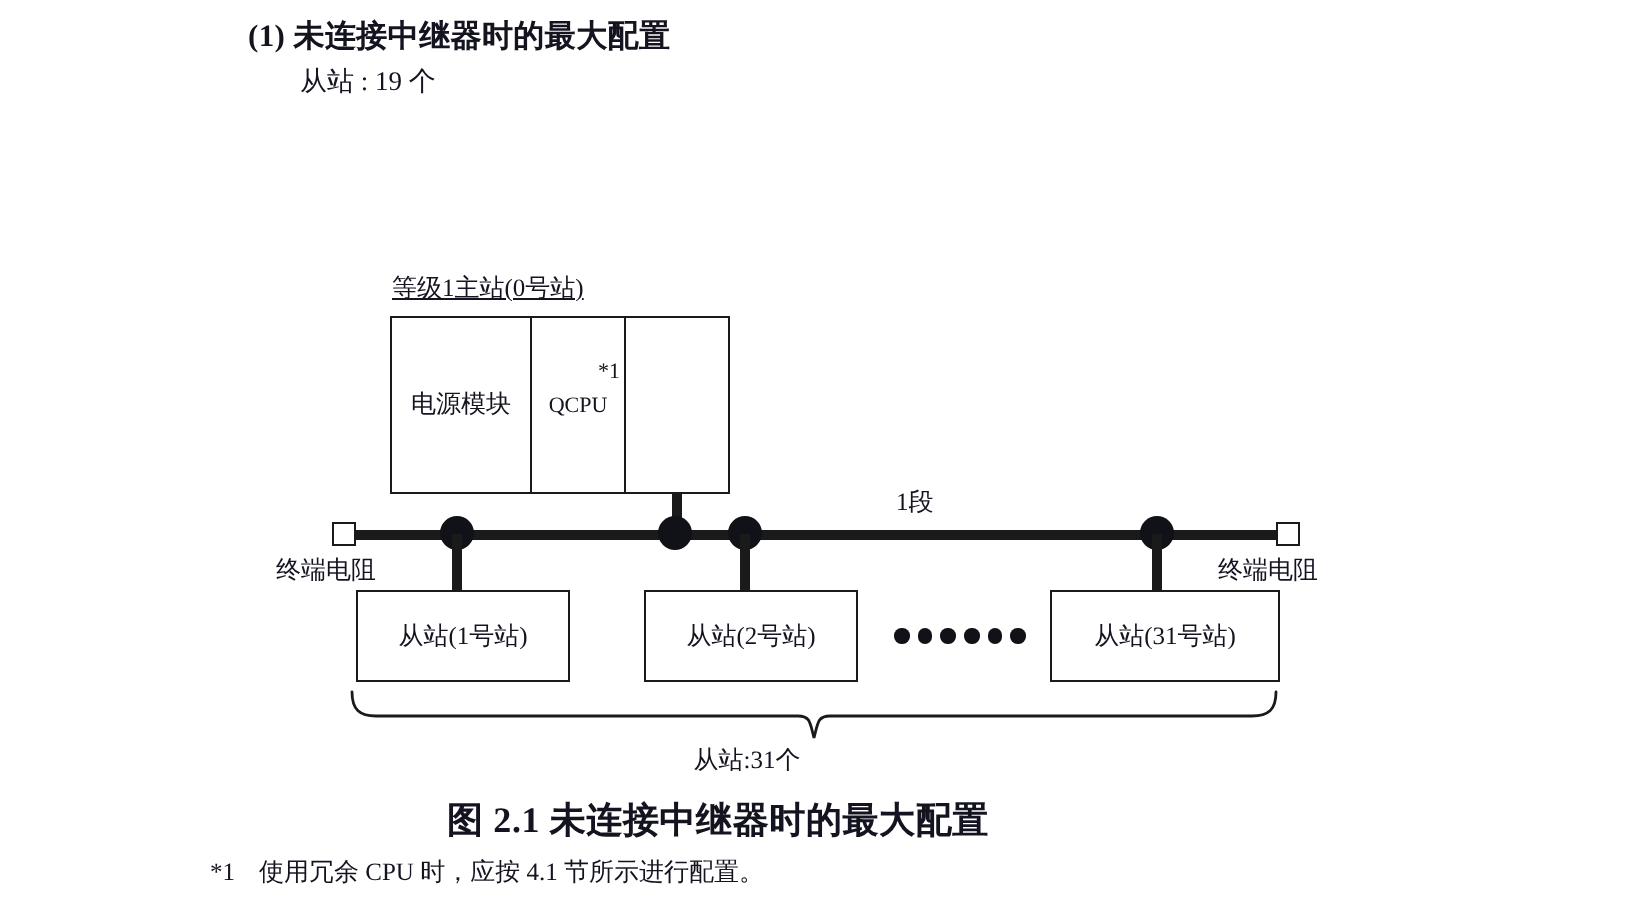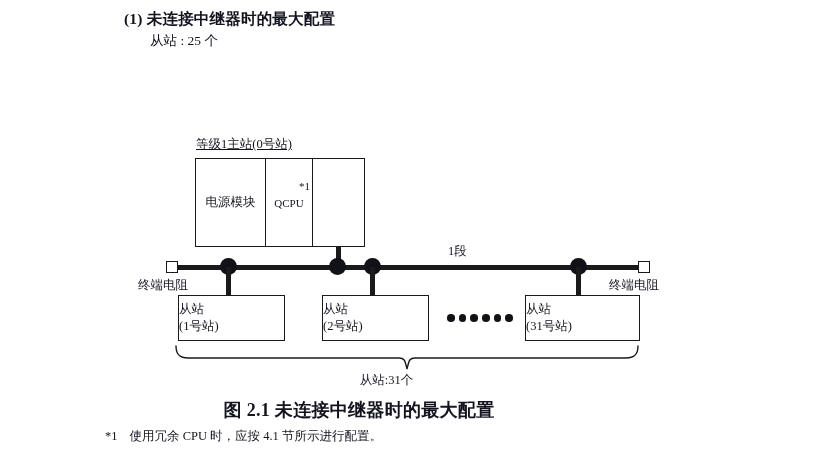--- a/index.html
+++ b/index.html
@@ -94,41 +94,41 @@
   
   .drop-line{width:5px;background:#1a1a1a;top:267px;height:29px;}
   #drop-slave1{left:226px;}
   #drop-slave2{left:370px;}
   #drop-slave31{left:576px;}
 
   
   .slave-box{
     border:1.3px solid #1a1a1a;background:#fff;box-sizing:border-box;
     height:46px;top:295px;
-    display:flex;flex-direction:column;align-items:flex-start;justify-content:center;
+    display:flex;flex-direction:row;align-items:center;justify-content:center;
     font-size:12.5px;line-height:17px;
   }
   #slave-box-1{left:178px;width:107px;}
   #slave-box-2{left:322px;width:107px;}
   #slave-box-31{left:525px;width:115px;}
 
   
   #ellipsis-dots{
     left:447px;top:314px;width:66px;height:8px;
     display:flex;justify-content:space-between;align-items:center;
   }
   #ellipsis-dots i{
     display:block;width:7.5px;height:7.5px;border-radius:50%;background:#111118;
   }
 
   
   #brace-wrap{left:172px;top:345px;width:470px;height:26px;}
 
   #brace-label{
-    left:13px;top:372px;width:761px;text-align:center;
+    left:0;top:372px;width:761px;text-align:center;
     font-size:12.5px;
   }
   #brace-label span{margin-left:-14px;display:inline-block;}
 
   
   #legend{left:455px;top:136px;display:flex;align-items:center;}
   #legend-dot{
     width:15px;height:15px;border-radius:50%;background:#111118;display:block;
   }
   #legend-text{font-size:12.5px;white-space:nowrap;margin-left:7px;}
@@ -144,21 +144,21 @@
   #footnote-marker{margin-right:12px;}
 </style>
 </head>
 <body>
 
 <div class="abs" id="heading-block">
   <div id="section-title">
     <span>(1)</span>
     <span>未连接中继器时的最大配置</span>
   </div>
-  <div class="spec-line">从站 : 25 个</div>
+  <div class="spec-line">从站 : 19 个</div>
 </div>
 
 <div class="abs" id="diagram">
 
 
   <div class="abs" id="master-label">等级1主站(0号站)</div>
 
   <div class="abs" id="master-rack">
     <div class="rack-cell" id="cell-power">
       <span class="cell-text">电源模块</span>

